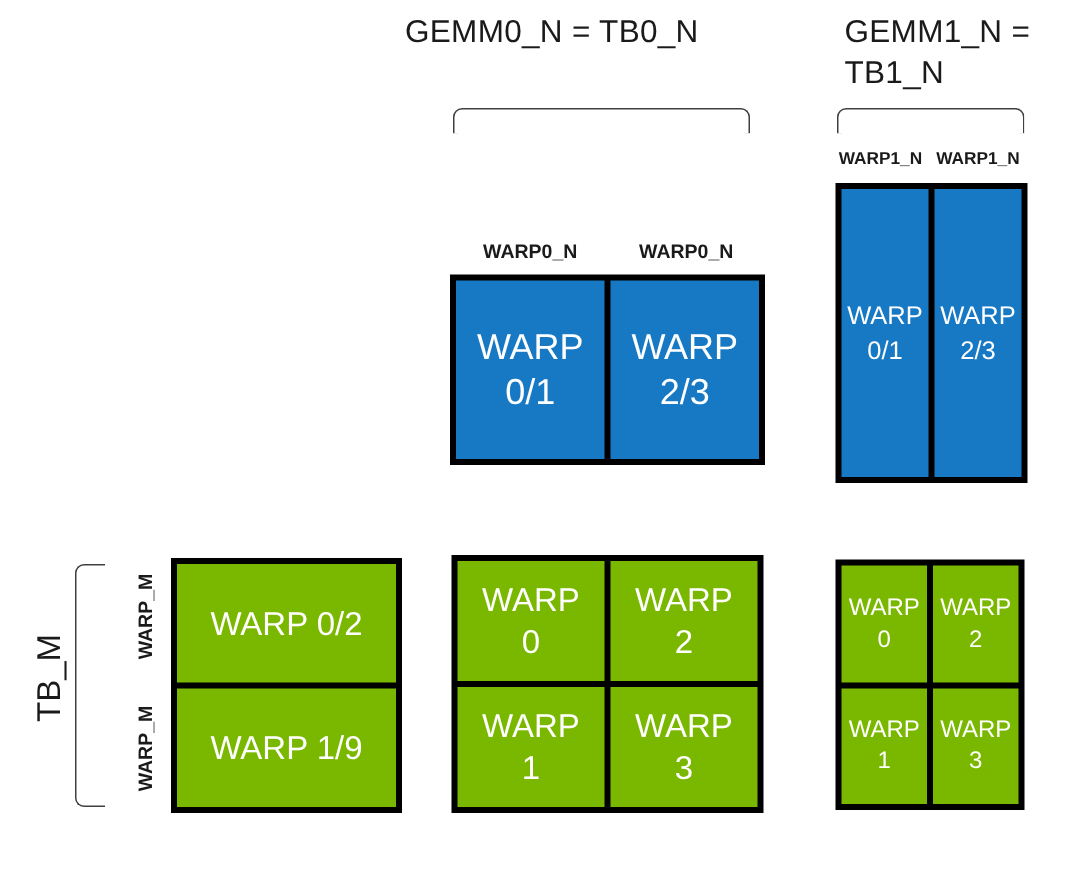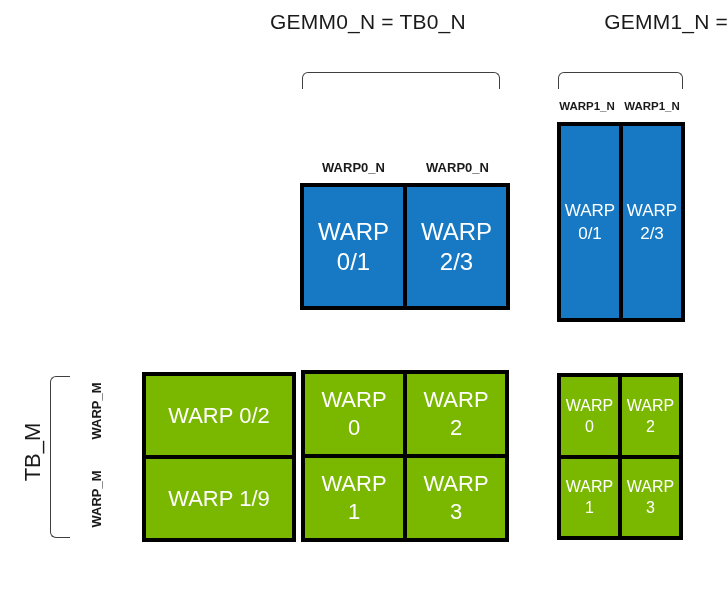--- a/index.html
+++ b/index.html
@@ -6,21 +6,21 @@
     --blue:#1779C4; --green:#7AB800; --border:#000000; --bracket:#3F3F3F;
     --text_dark:#1A1A1A; --text_light:#FFFFFF; --bg:#FFFFFF;
   }
   *{margin:0;padding:0;box-sizing:border-box;}
   html,body{background:#fff;}
   body{font-family:"Liberation Sans",sans-serif;}
   #canvas{position:relative;width:728px;height:594px;background:var(--bg);overflow:hidden;}
 
   .hdr{position:absolute;color:var(--text_dark);font-size:21px;letter-spacing:.2px;}
   #gemm0-header{left:270px;top:10px;width:260px;text-align:left;}
-  #gemm1-header{left:563px;top:8px;width:165px;text-align:right;line-height:27px;}
+  #gemm1-header{left:563px;top:8px;width:165px;text-align:left;line-height:27px;}
 
   .bracket-top{position:absolute;height:17px;border:1.6px solid var(--bracket);
     border-bottom:none;border-radius:6px 6px 0 0;}
   #bracket-gemm0{left:302px;top:72px;width:198px;}
   #bracket-gemm1{left:558px;top:72px;width:125px;}
   .bracket-left{position:absolute;width:20px;border:1.6px solid var(--bracket);
     border-right:none;border-radius:6px 0 0 6px;}
   #bracket-tbm{left:50px;top:376px;height:162px;}
 
   .minilabel{position:absolute;color:var(--text_dark);font-size:13px;font-weight:700;
@@ -41,40 +41,41 @@
     color:var(--text_light);text-align:center;}
   .cell.blue{background:var(--blue);}
   .cell.green{background:var(--green);}
 
   #accum0{left:300px;top:183px;width:210px;height:127px;grid-template-columns:1fr 1fr;}
   #accum0 .cell{font-size:24px;line-height:30px;}
 
   #accum1{left:557px;top:122px;width:128px;height:200px;grid-template-columns:1fr 1fr;}
   #accum1 .cell{font-size:17px;line-height:23px;}
 
-  #tile-m{left:114px;top:372px;width:154px;height:170px;grid-template-rows:1fr 1fr;margin-left:28px;}
+  #tile-m{left:114px;top:372px;width:154px;height:170px;grid-template-rows:1fr 1fr;}
   #tile-m .cell{font-size:22px;}
 
   #grid0{left:301px;top:370px;width:208px;height:172px;
     grid-template-columns:1fr 1fr;grid-template-rows:1fr 1fr;}
   #grid0 .cell{font-size:22px;line-height:28px;}
 
   #grid1{left:557px;top:373px;width:126px;height:167px;
     grid-template-columns:1fr 1fr;grid-template-rows:1fr 1fr;}
   #grid1 .cell{font-size:16px;line-height:21px;}
 </style>
 </head>
 <body>
 
 <div id="canvas">
 
   <div id="gemm0-header" class="hdr">GEMM0_N = TB0_N</div>
 
   <div id="gemm1-header" class="hdr">
     <div>GEMM1_N =</div>
+    <div>TB1_N</div>
   </div>
 
   <div id="bracket-gemm0" class="bracket-top"></div>
   <div id="bracket-gemm1" class="bracket-top"></div>
   <div id="bracket-tbm" class="bracket-left"></div>
 
   <div id="warp1n-left" class="minilabel">WARP1_N</div>
   <div id="warp1n-right" class="minilabel">WARP1_N</div>
   <div id="warp0n-left" class="minilabel">WARP0_N</div>
   <div id="warp0n-right" class="minilabel">WARP0_N</div>

